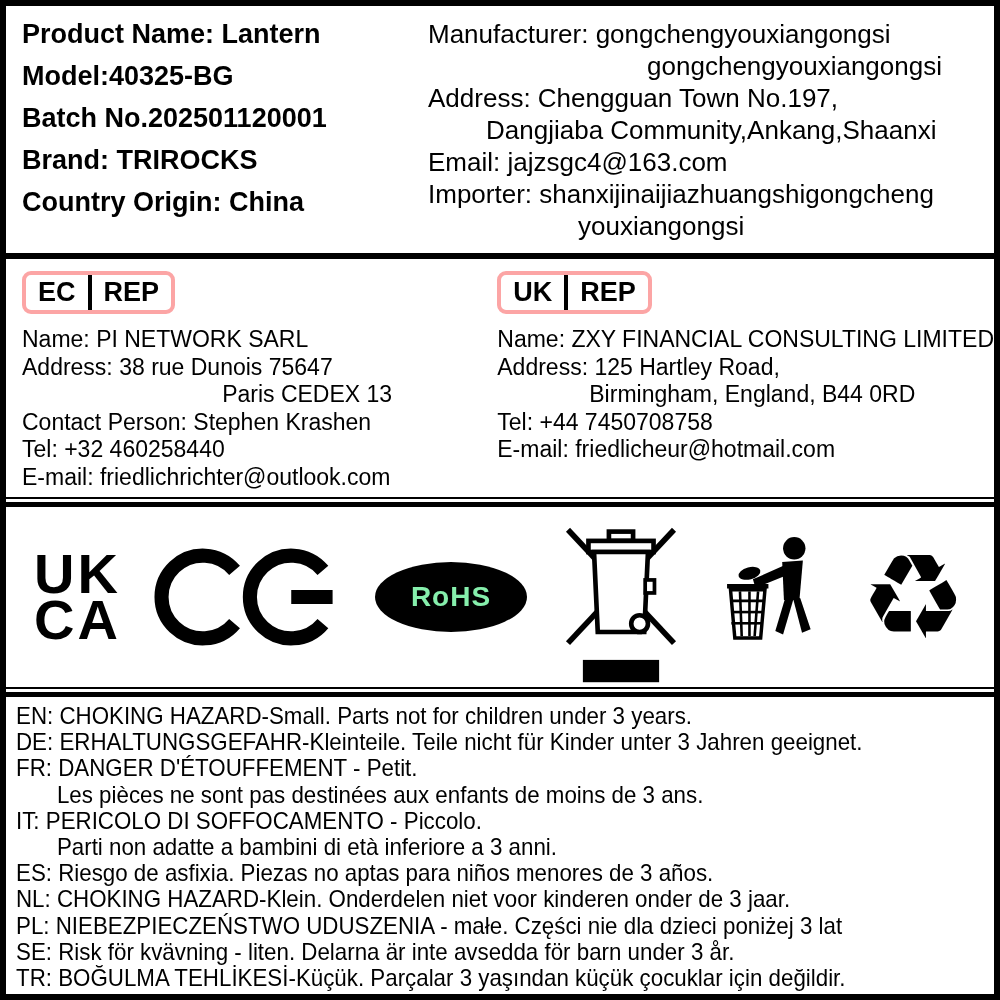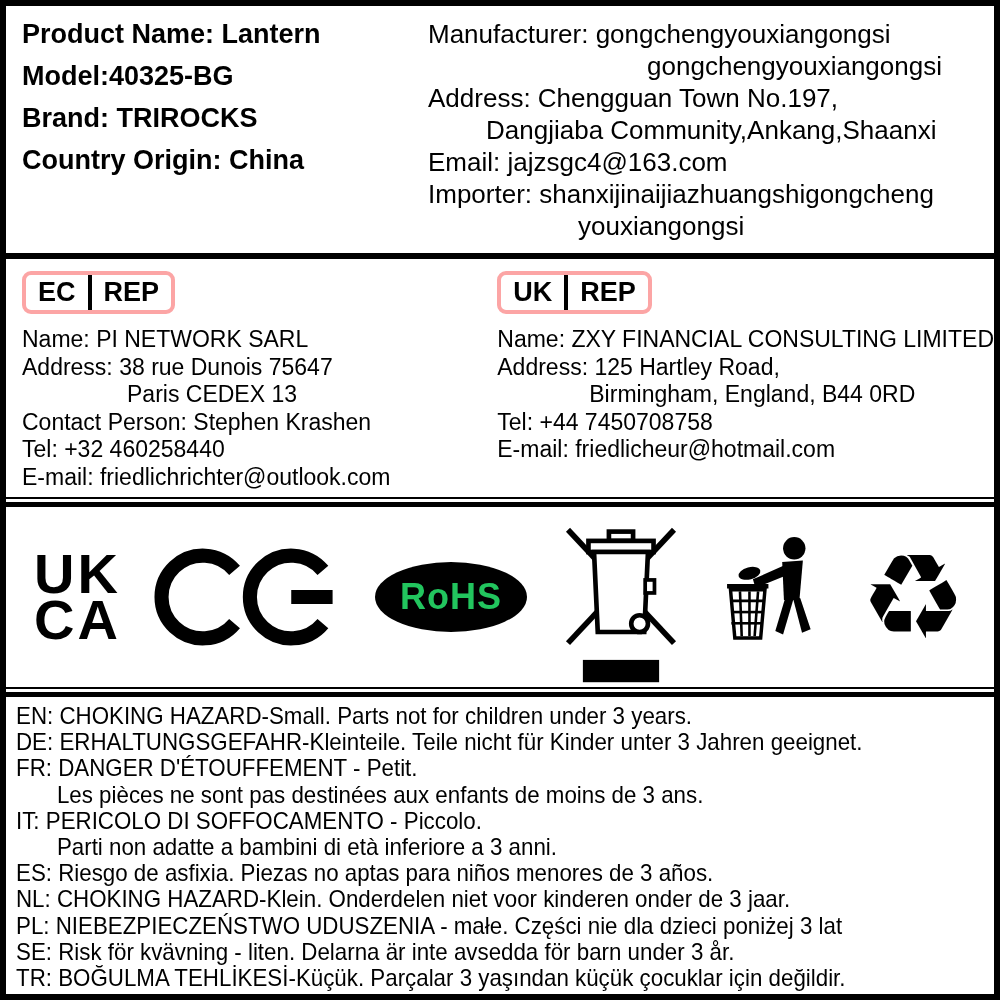--- a/index.html
+++ b/index.html
@@ -27,47 +27,48 @@
   .sec2{height:238px;flex:none;display:flex;}
   .rep-col-left{width:468px;padding:12px 0 0 16px;}
   .rep-col-right{flex:1;padding:12px 0 0 10px;}
   .rep-badge{
     display:inline-flex;border:4px solid #fca5a5;border-radius:9px;
     font-weight:bold;font-size:27px;line-height:27px;margin-bottom:12px;
   }
   .rep-badge .cell{padding:4px 12px;}
   .rep-badge .cell.first{border-right:4px solid #000;}
   .rep-lines .row{font-size:23px;line-height:27.5px;white-space:nowrap;}
-  .ind-ec{padding-left:105px;}
+  .ind-ec{padding-left:105px;text-align:center;}
   .ind-uk{padding-left:92px;}
   
   .sec3{height:180px;flex:none;display:flex;align-items:center;padding:0 28px;justify-content:space-between;}
   .ukca{font-weight:bold;font-size:56px;line-height:46px;letter-spacing:3px;text-align:center;}
   .rohs{
     width:152px;height:70px;background:#000;border-radius:50%;
-    color:#22c55e;display:flex;align-items:center;justify-content:center;
-    font-size:36px;font-weight:bold;letter-spacing:1px;
+    color:#86efac;display:flex;align-items:center;justify-content:center;
+    font-size:28px;font-weight:bold;letter-spacing:1px;
   }
   .weee{margin-top:4px;}
   .recycle{font-family:"DejaVu Sans", sans-serif;font-size:118px;line-height:1;color:#000;}
   
   .sec4{height:297px;flex:none;padding:6px 0 0 10px;overflow:hidden;}
   .condense{transform:scaleX(0.93);transform-origin:0 0;width:1060px;}
   .warn{font-size:24px;line-height:26.2px;white-space:nowrap;}
   .w-indent{padding-left:44px;}
 </style>
 </head>
 <body>
 
 <div class="label">
 
   <div class="sec1">
     <div class="sec1-left">
       <div class="row">Product Name: Lantern</div>
       <div class="row">Model:40325-BG</div>
+      <div class="row">Batch No.202501120001</div>
       <div class="row">Brand: TRIROCKS</div>
       <div class="row">Country Origin: China</div>
     </div>
     <div class="sec1-right">
       <div class="row">Manufacturer: gongchengyouxiangongsi</div>
       <div class="row mr-right">gongchengyouxiangongsi</div>
       <div class="row">Address: Chengguan Town No.197,</div>
       <div class="row mr-indent">Dangjiaba Community,Ankang,Shaanxi</div>
       <div class="row">Email: jajzsgc4@163.com</div>
       <div class="row">Importer: shanxijinaijiazhuangshigongcheng</div>

